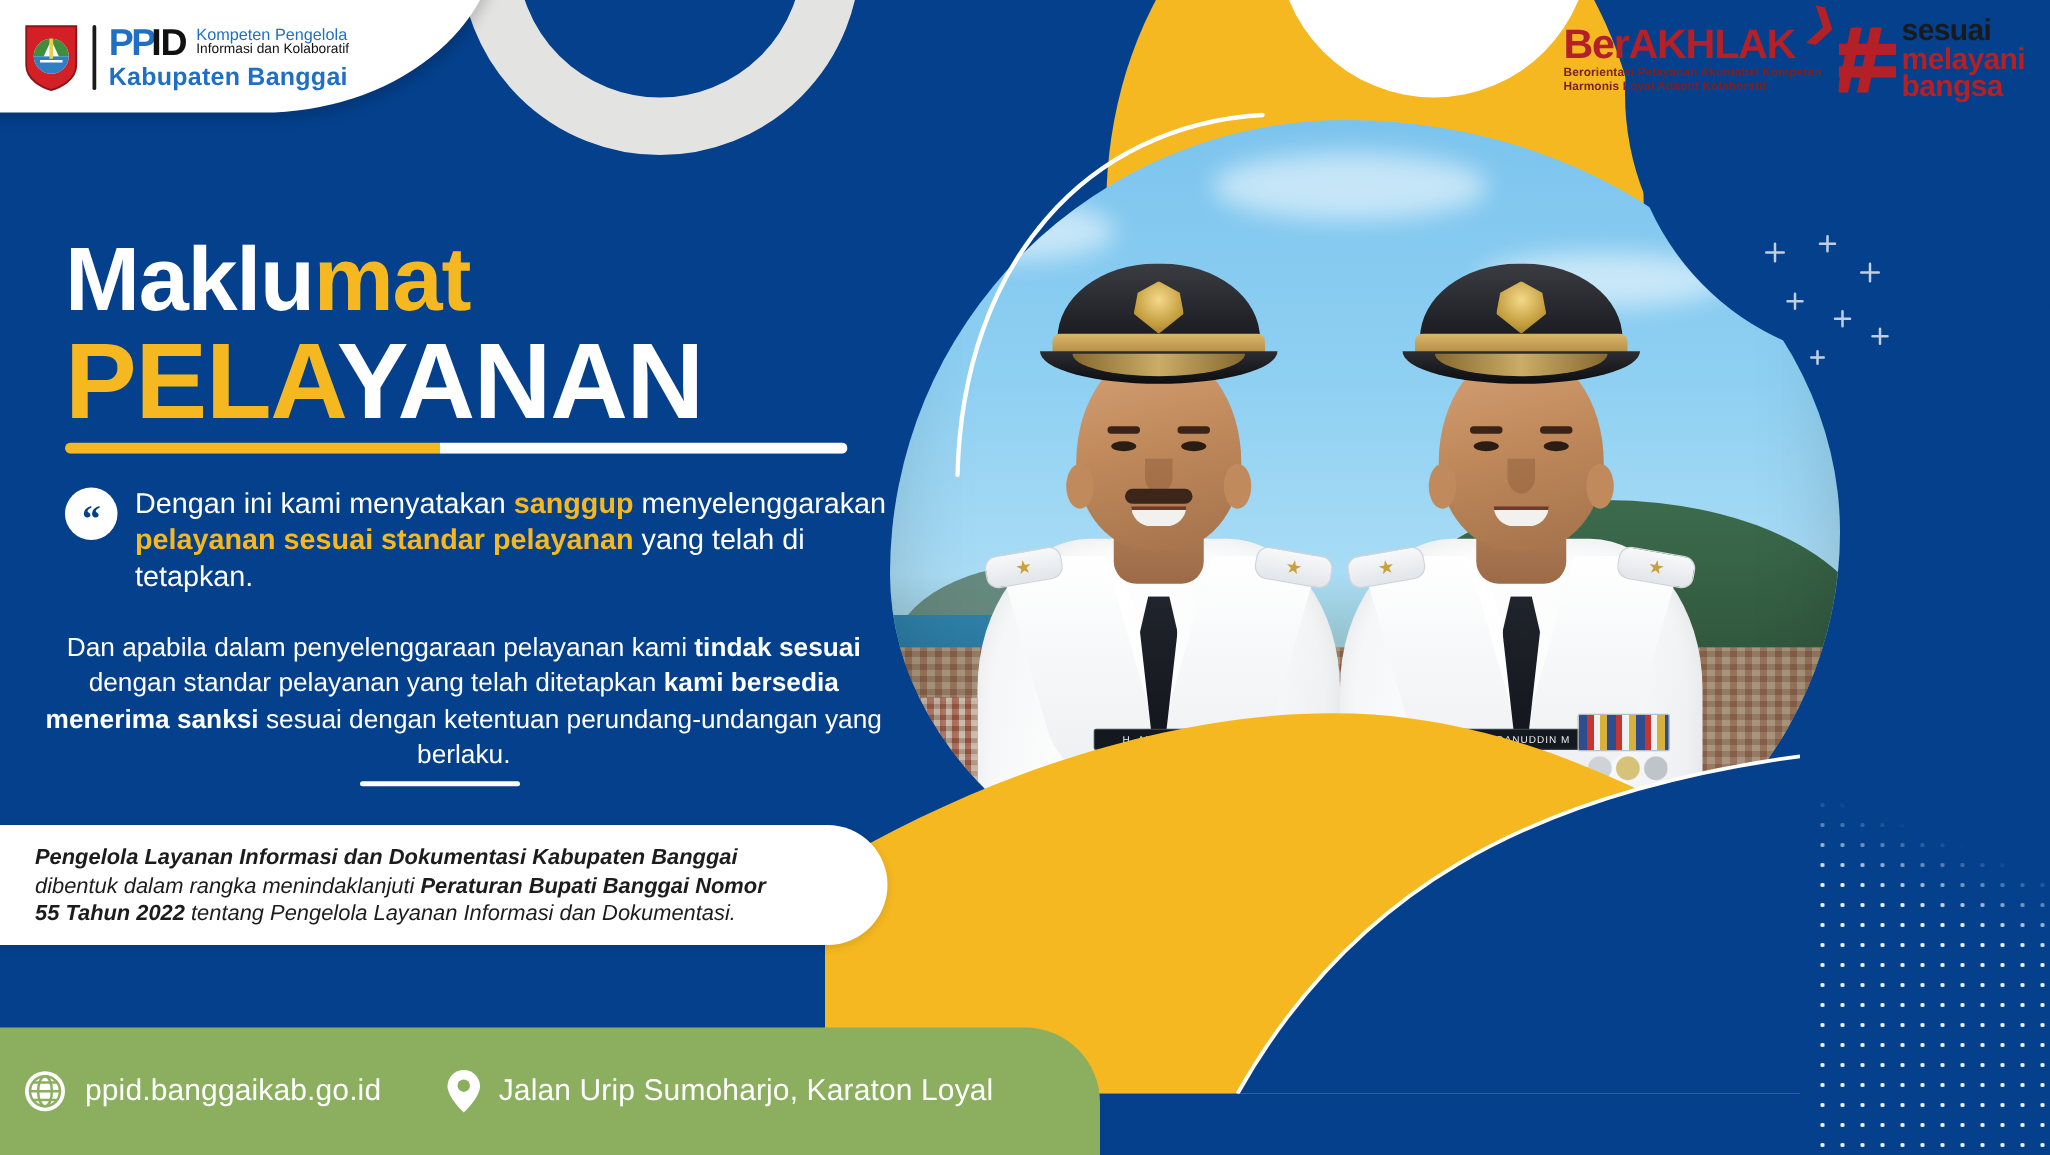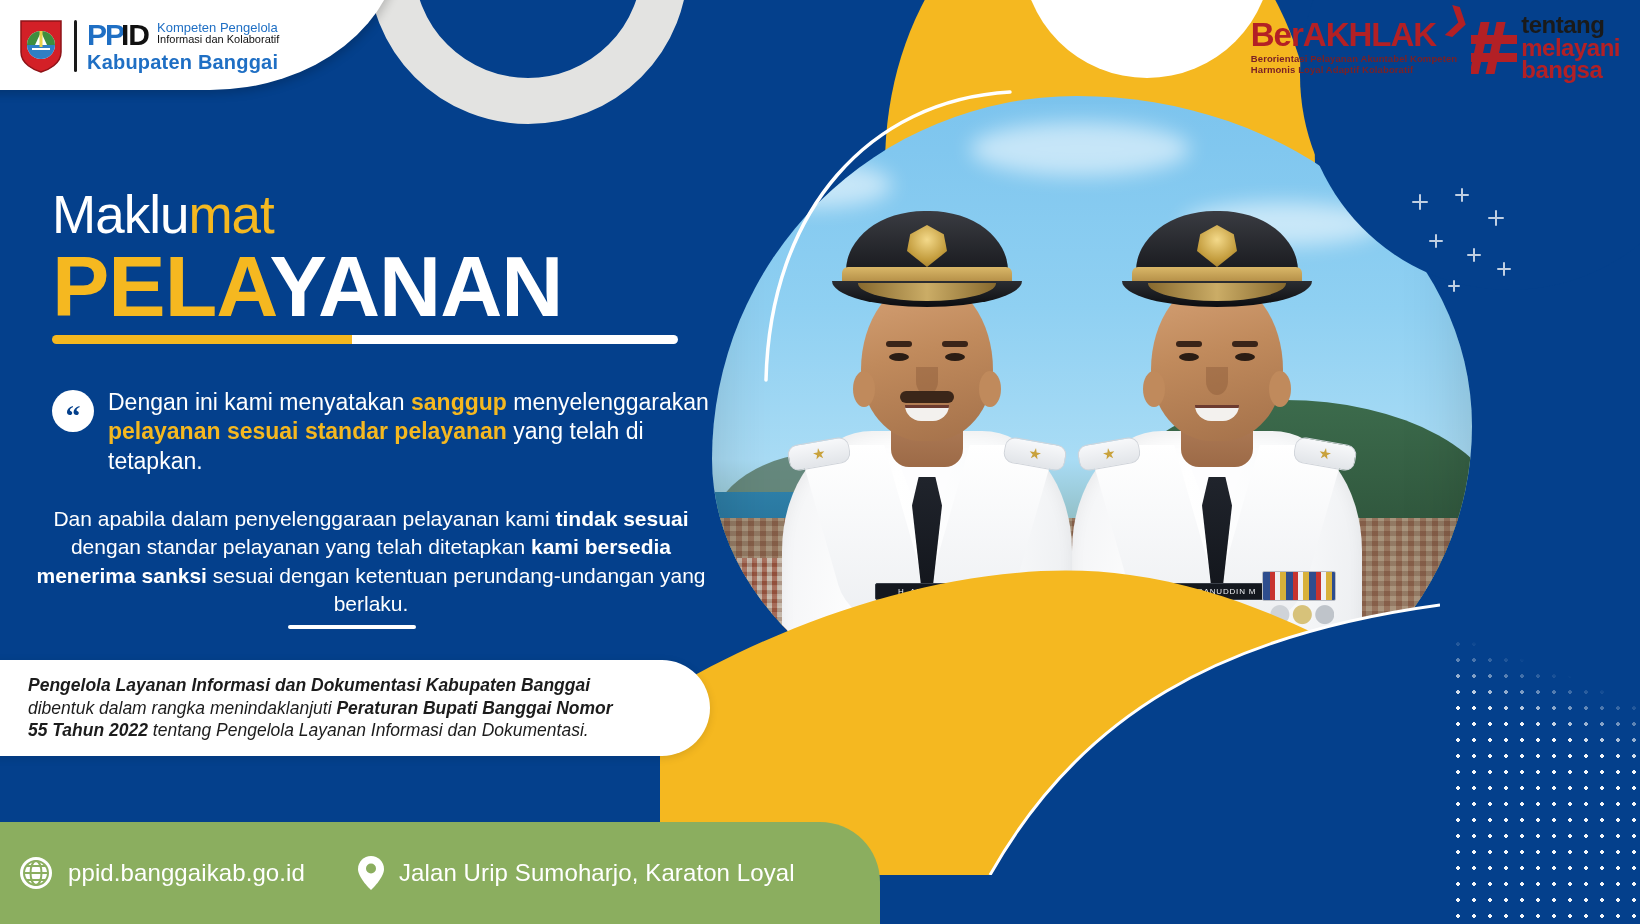--- a/index.html
+++ b/index.html
@@ -351,21 +351,21 @@
   .bk-words div{ font-size:24px; font-weight:bold; letter-spacing:-.5px;}
   .w-bangga{ color:#1A1A1A; }
   .w-melayani{ color:#B32025; }
   .w-bangsa{ color:#B32025; }
 
   
   .headline{
     position:absolute; left:52px; top:188px; z-index:15;
   }
   .h-maklumat{
-    font-size:53px; font-weight:normal; letter-spacing:-1px;
+    font-size:72px; font-weight:bold; letter-spacing:-1px;
     line-height:1; color:#FFFFFF;
   }
   .h-maklumat .gold{ color:#F5B820; }
   .h-pelayanan{
     font-size:86px; font-weight:bold; letter-spacing:-1px;
     line-height:1; margin-top:2px; color:#FFFFFF;
     white-space:nowrap;
   }
   .h-pelayanan .gold{ color:#F5B820; }
   .h-underline{
@@ -612,21 +612,21 @@
     <div class="bk-right">
       <svg class="hash" viewBox="0 0 46 56">
         <g fill="#B32025">
           <rect x="10" y="2" width="9" height="52" transform="skewX(-12)"></rect>
           <rect x="26" y="2" width="9" height="52" transform="skewX(-12)"></rect>
           <rect x="0" y="15" width="46" height="9"></rect>
           <rect x="0" y="33" width="46" height="9"></rect>
         </g>
       </svg>
       <div class="bk-words">
-        <div class="w-bangga">tentang</div>
+        <div class="w-bangga">sesuai</div>
         <div class="w-melayani">melayani</div>
         <div class="w-bangsa">bangsa</div>
       </div>
     </div>
   </div>
 
   <div class="headline">
     <div class="h-maklumat"><span>Maklu</span><span class="gold">mat</span></div>
     <div class="h-pelayanan"><span class="gold">PELA</span><span>YANAN</span></div>
     <div class="h-underline">

